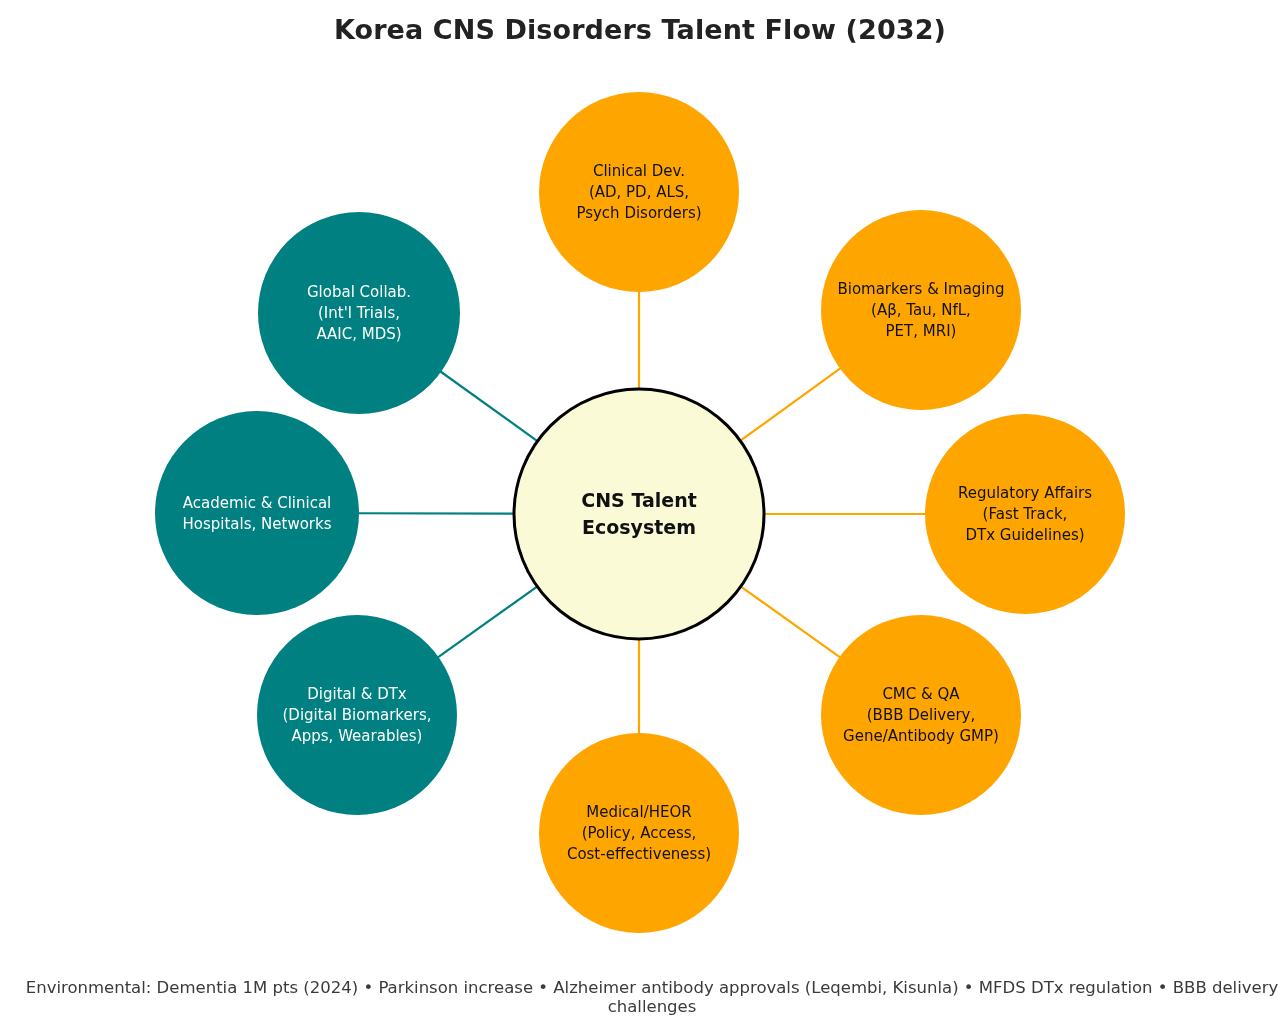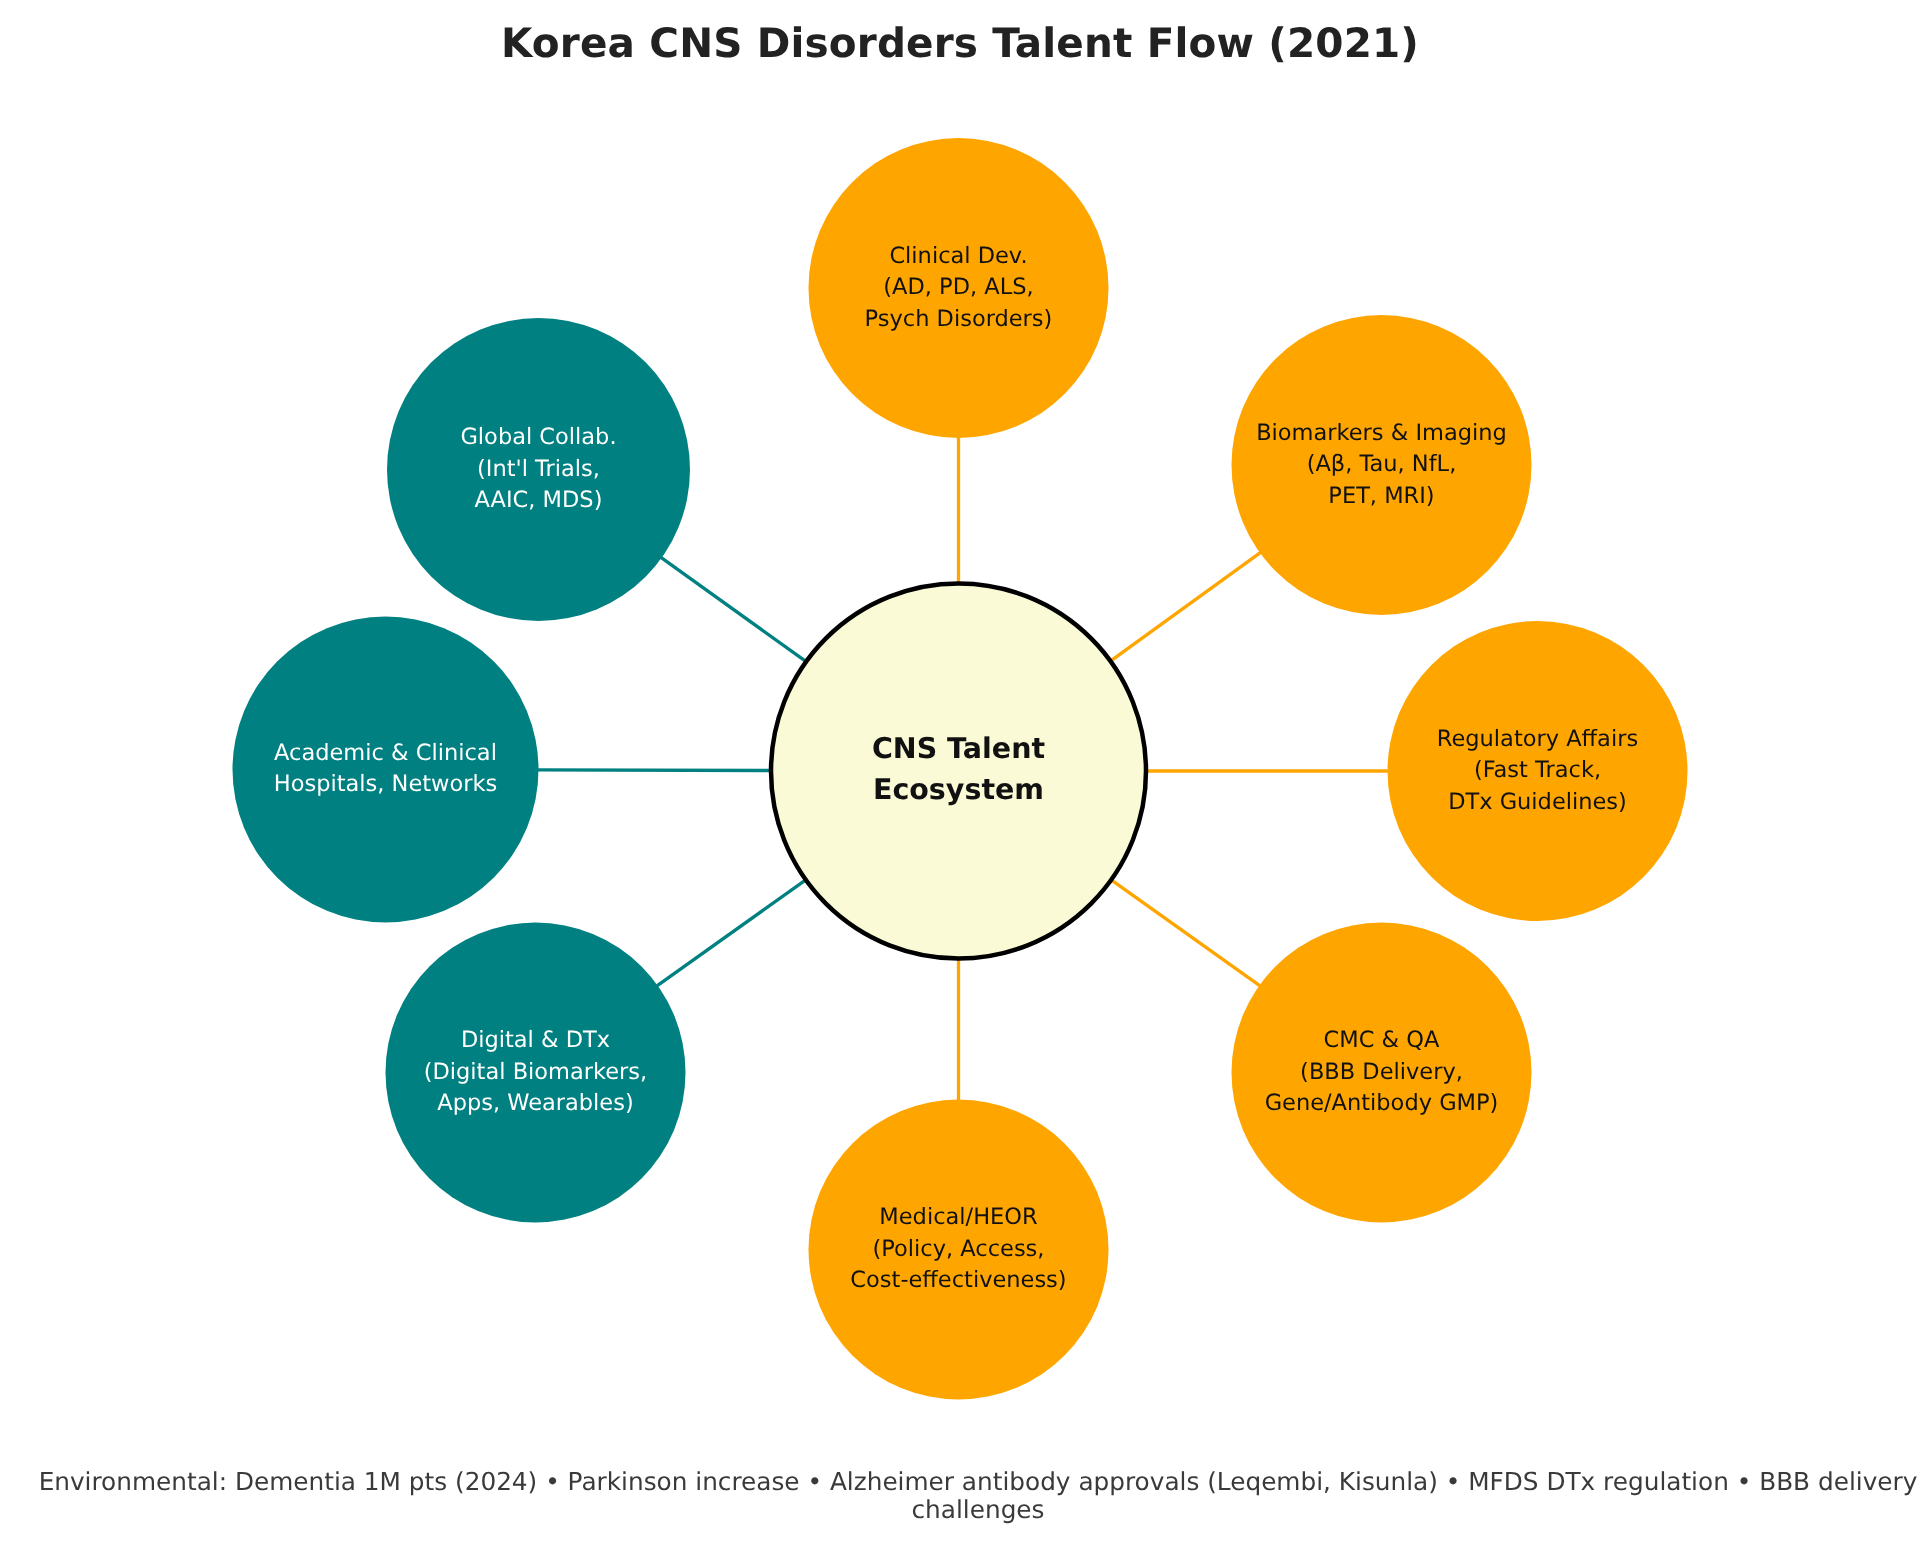--- a/index.html
+++ b/index.html
@@ -47,21 +47,21 @@
     font-size: 15px;
   }
   .node-label.center {
     font-size: 19px;
     font-weight: bold;
   }
 </style>
 </head>
 <body>
 
-<div class="title">Korea CNS Disorders Talent Flow (2021)</div>
+<div class="title">Korea CNS Disorders Talent Flow (2032)</div>
 
 <svg id="canvas" viewBox="0 0 1280 1028" width="1280" height="1028" xmlns="http://www.w3.org/2000/svg">
   <g id="edge-layer">
       <line x1="639" y1="391" x2="639" y2="290" stroke="#FFA500" stroke-width="2.2" stroke-linecap="butt"></line>
       <line x1="738.6576025271337" y1="441.9072662569671" x2="841.598007742609" y2="367.43973907981484" stroke="#FFA500" stroke-width="2.2" stroke-linecap="butt"></line>
       <line x1="762" y1="514" x2="927" y2="514" stroke="#FFA500" stroke-width="2.2" stroke-linecap="butt"></line>
       <line x1="739.1611624410303" y1="585.3914668462663" x2="841.1967974047076" y2="658.1189938948447" stroke="#FFA500" stroke-width="2.2" stroke-linecap="butt"></line>
       <line x1="639" y1="637" x2="639" y2="735" stroke="#FFA500" stroke-width="2.2" stroke-linecap="butt"></line>
       <line x1="538.8388375589697" y1="585.3914668462663" x2="436.8032025952924" y2="658.1189938948447" stroke="#008080" stroke-width="2.2" stroke-linecap="butt"></line>
       <line x1="516.0004214500967" y1="513.6780115744767" x2="356.999657357645" y2="513.2617792077425" stroke="#008080" stroke-width="2.2" stroke-linecap="butt"></line>

